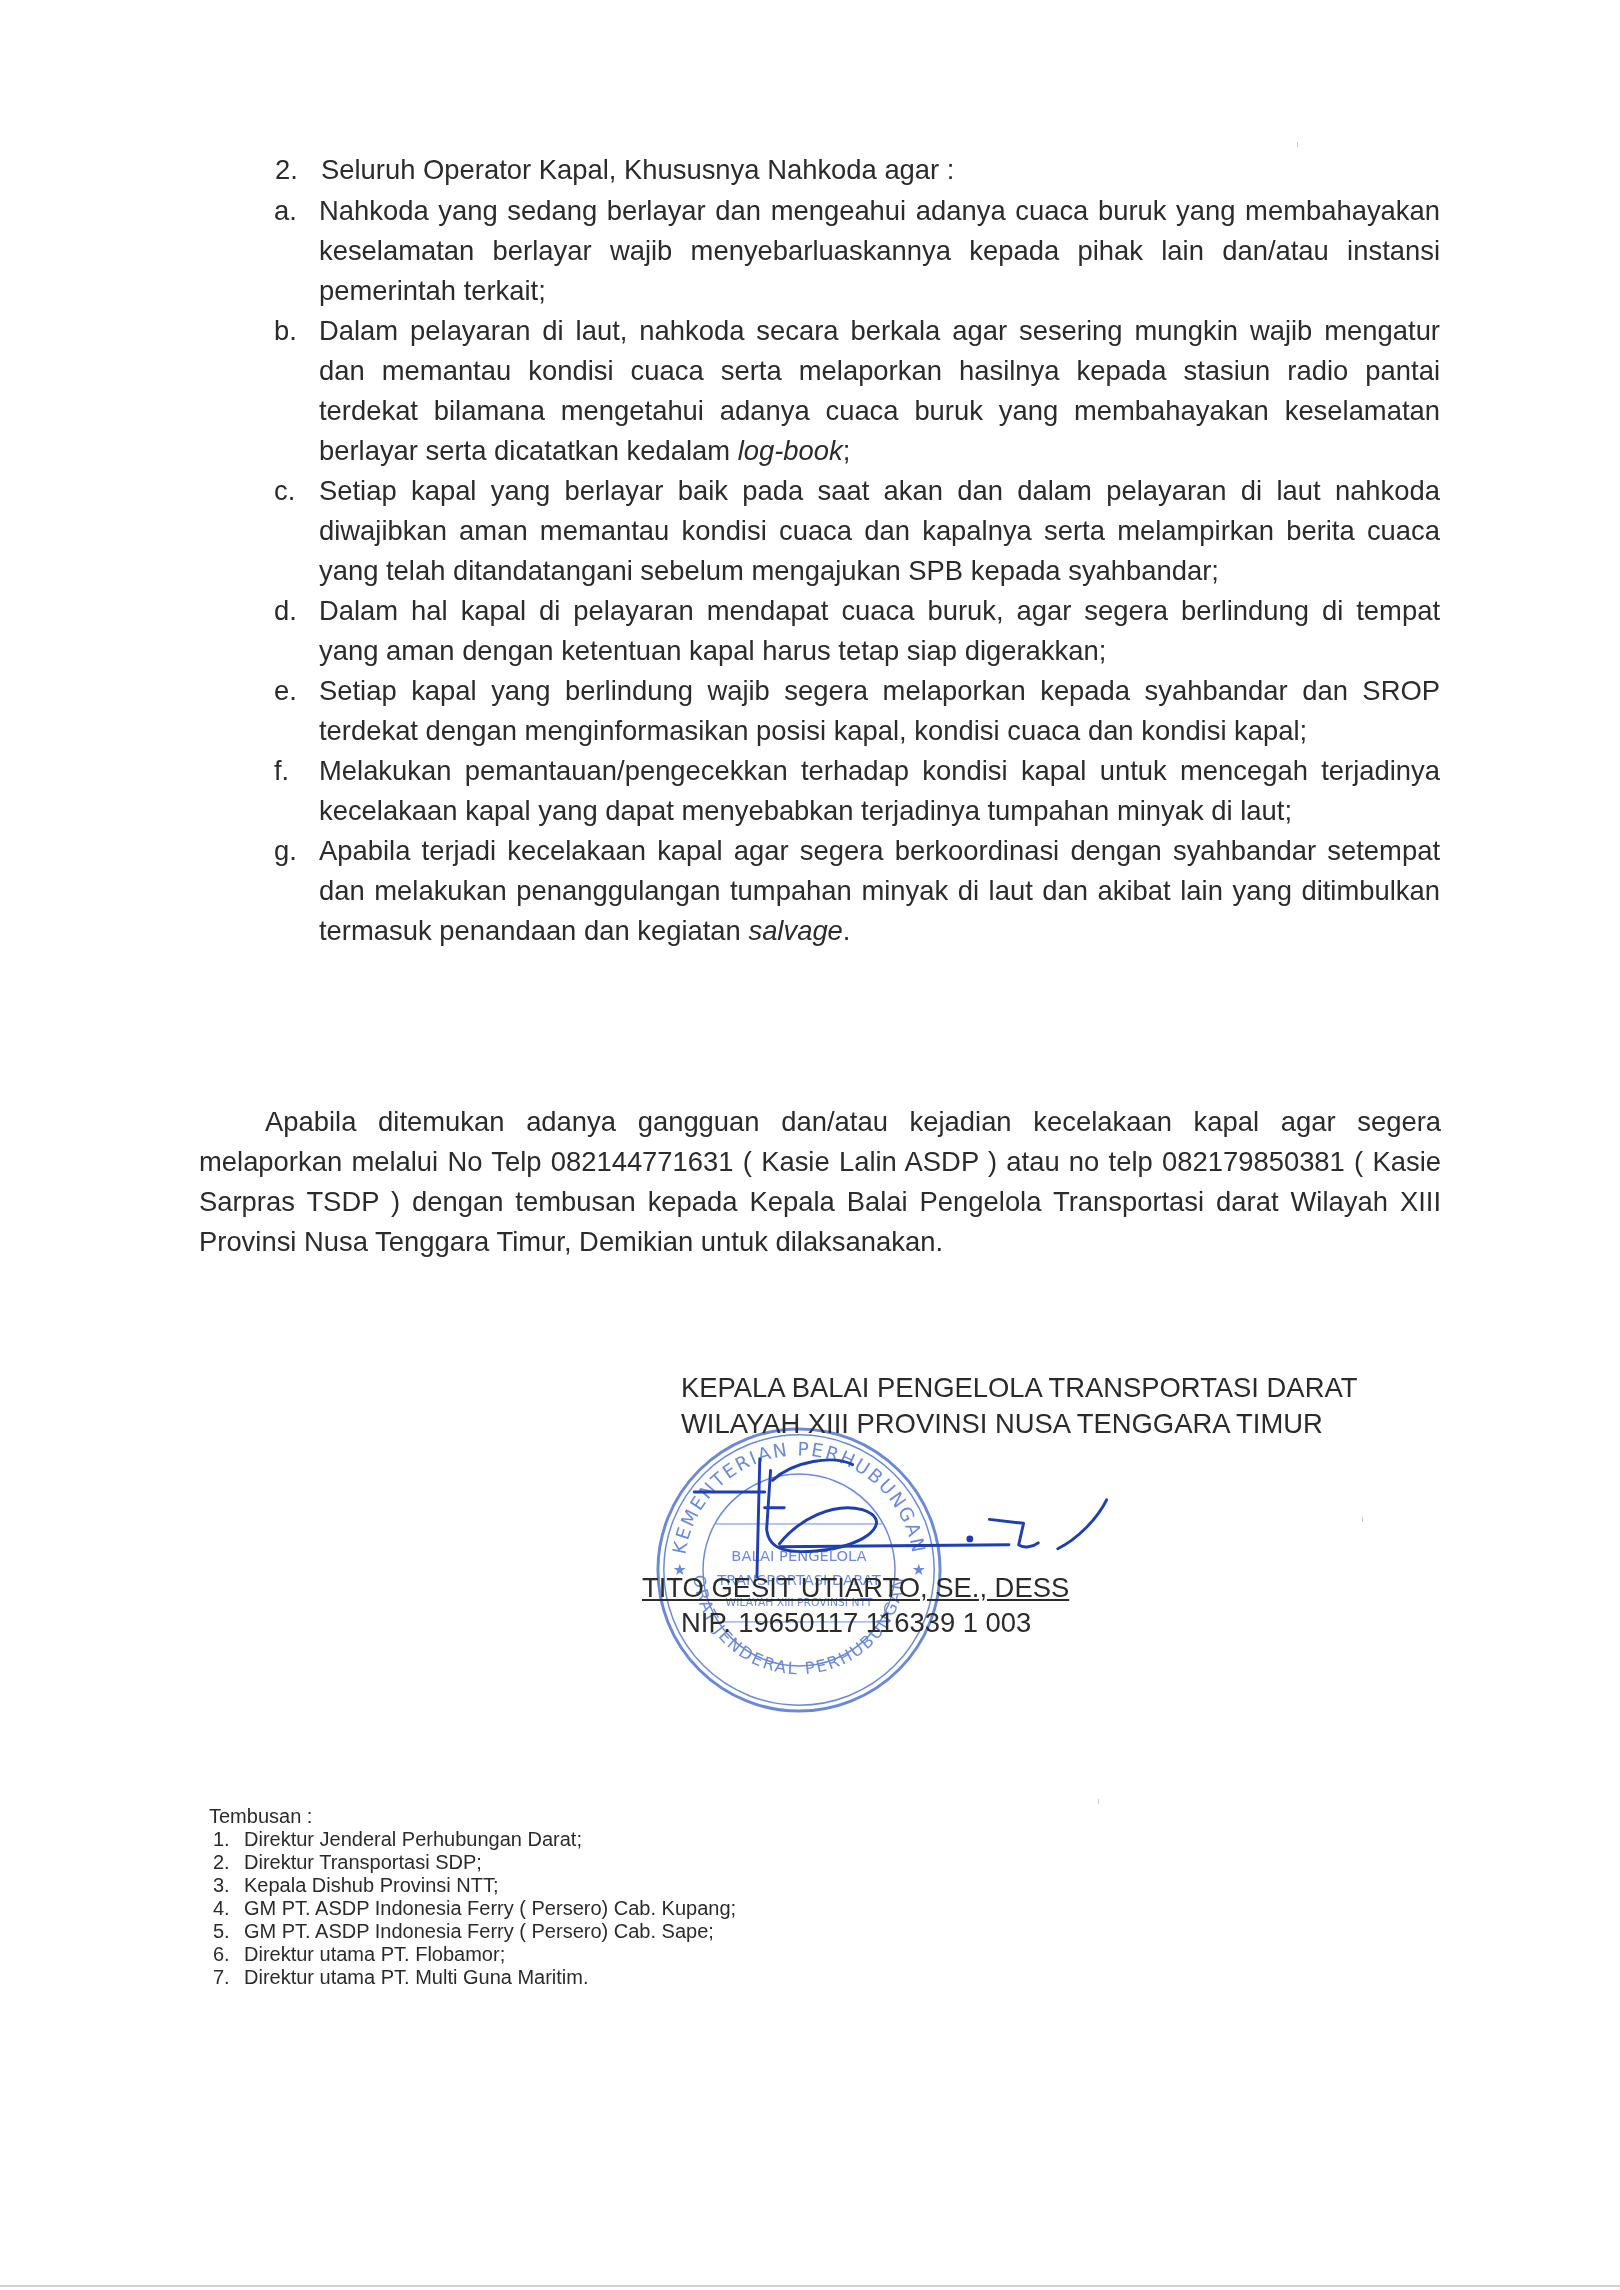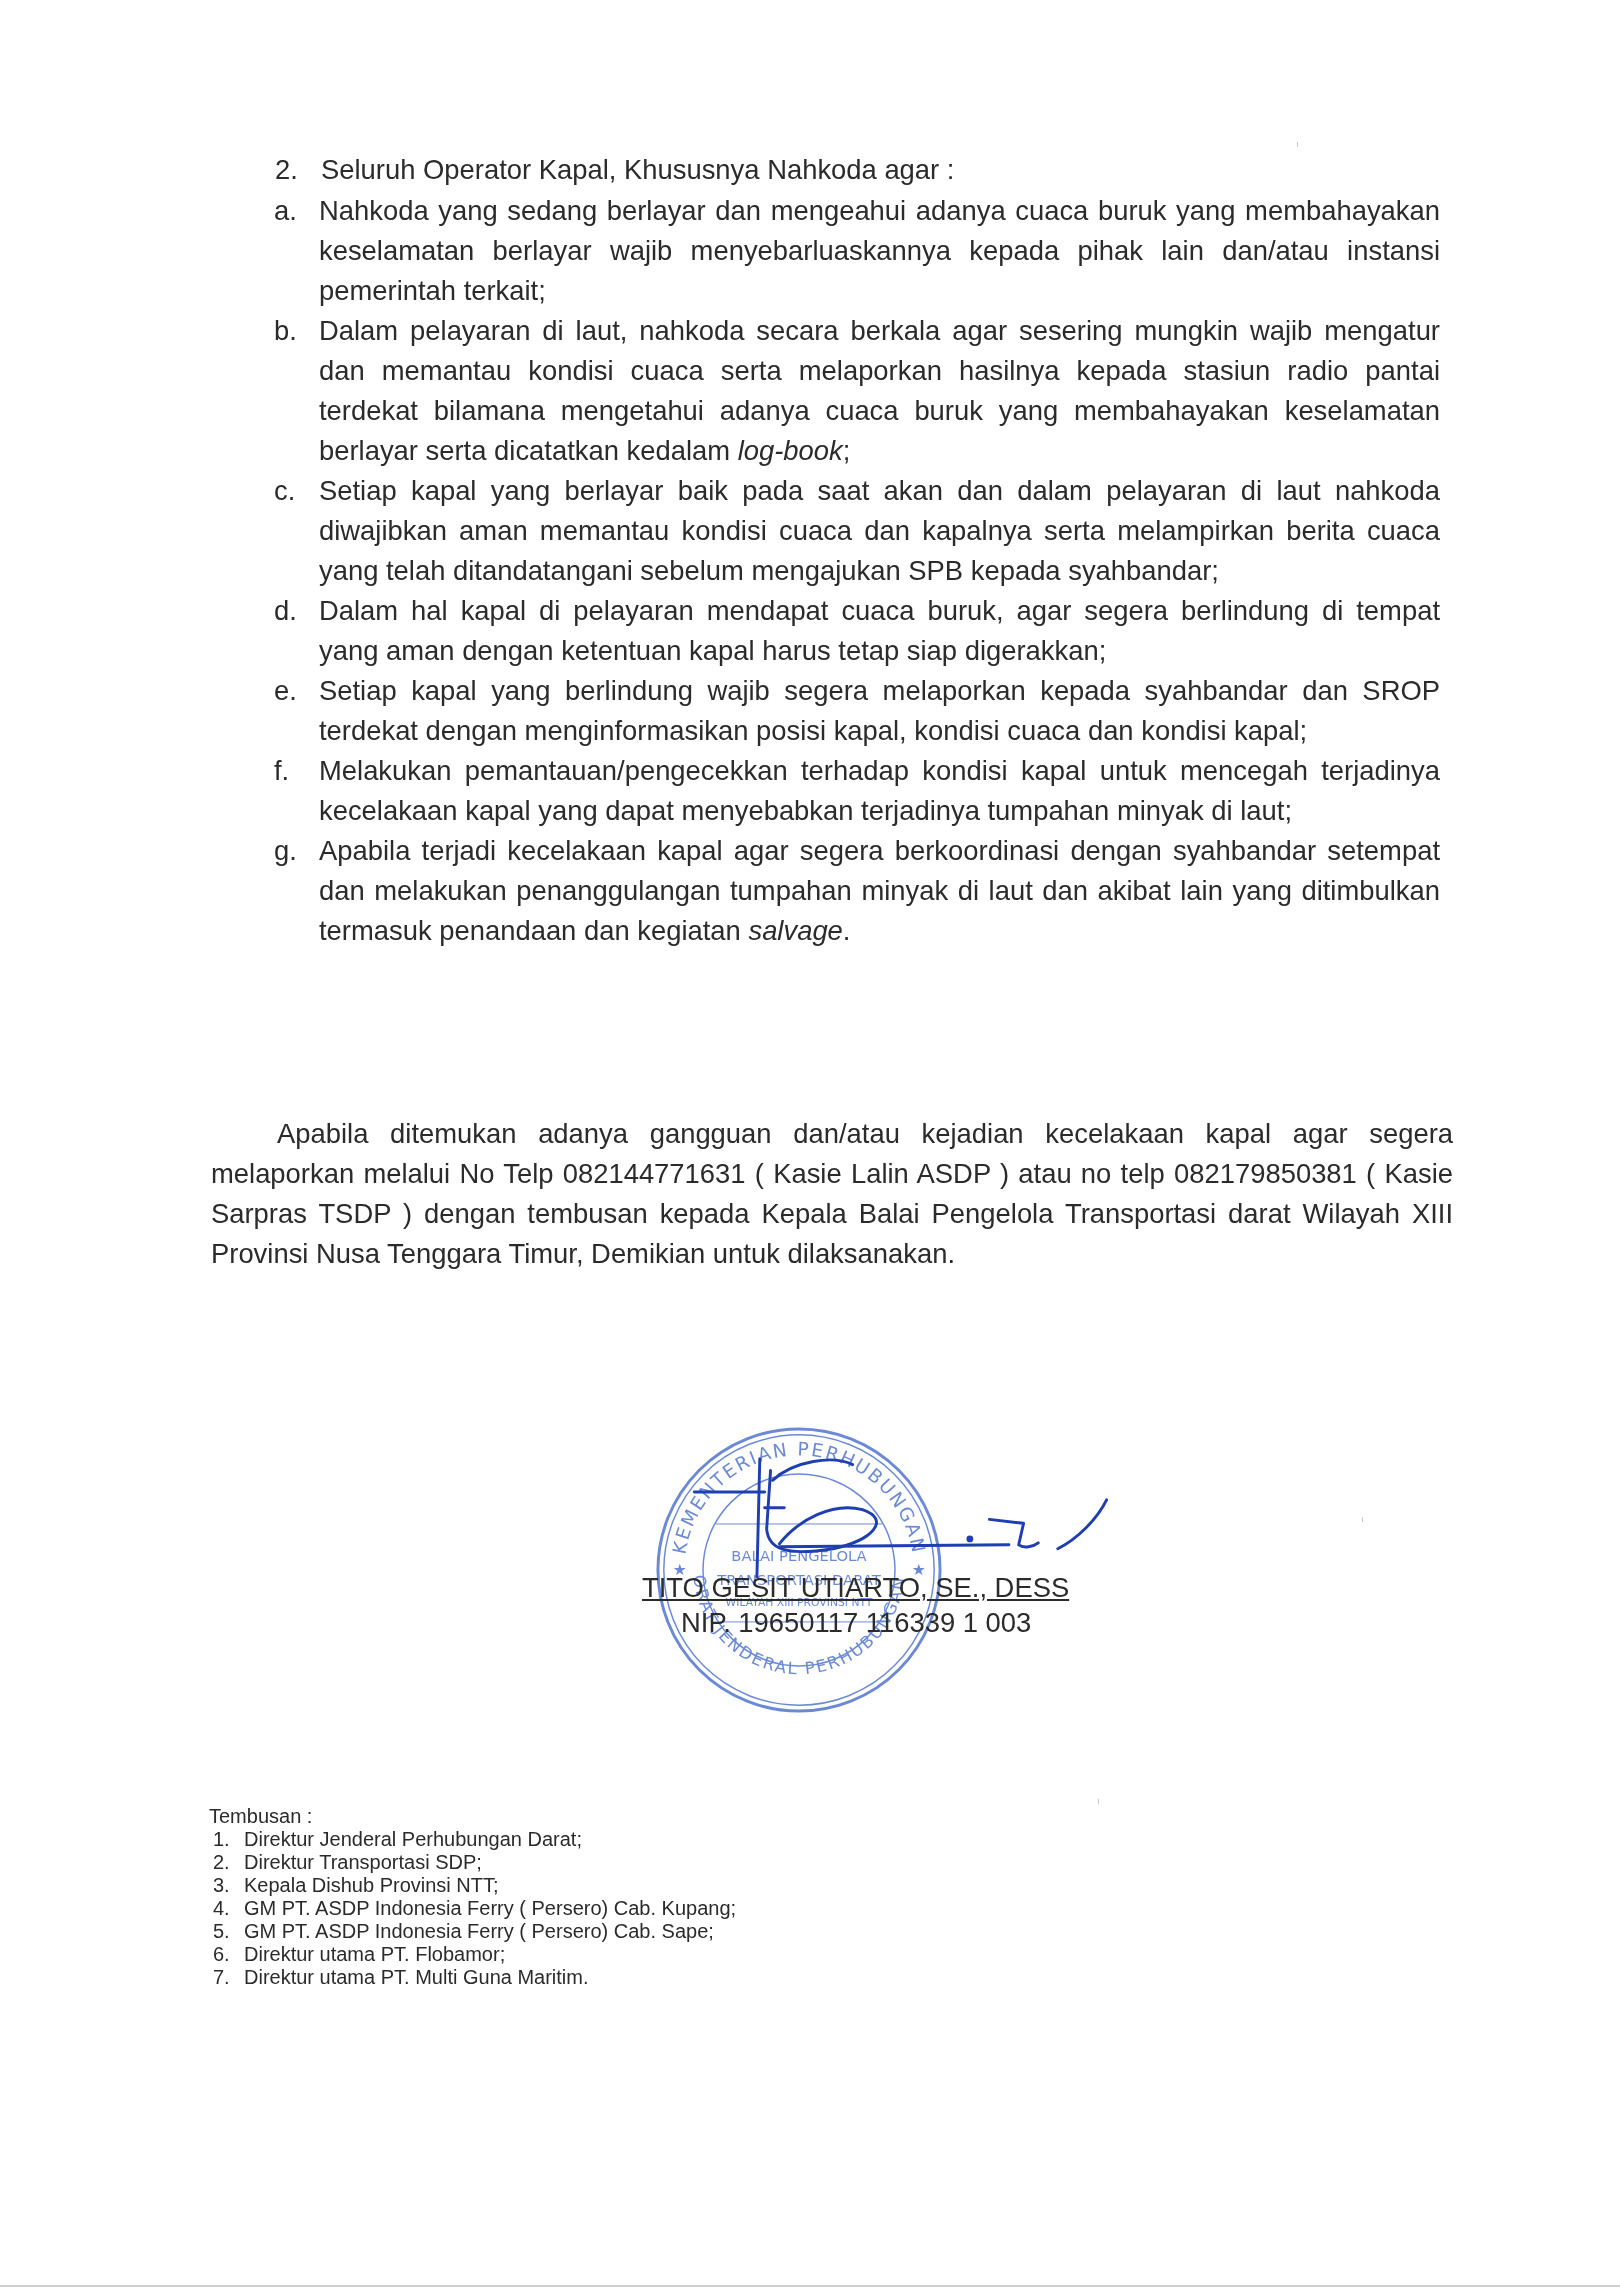--- a/index.html
+++ b/index.html
@@ -75,21 +75,21 @@
     <div class="sub">
       <span class="mk">f.</span>
       <span class="tx">Melakukan pemantauan/pengecekkan terhadap kondisi kapal untuk mencegah terjadinya kecelakaan kapal yang dapat menyebabkan terjadinya tumpahan minyak di laut;</span>
     </div>
     <div class="sub">
       <span class="mk">g.</span>
       <span class="tx"><span>Apabila terjadi kecelakaan kapal agar segera berkoordinasi dengan syahbandar setempat dan melakukan penanggulangan tumpahan minyak di laut dan akibat lain yang ditimbulkan termasuk penandaan dan kegiatan </span><em>salvage</em><span>.</span></span>
     </div>
   </div>
 
-  <p class="closing" style="margin:12px;">Apabila ditemukan adanya gangguan dan/atau kejadian kecelakaan kapal agar segera melaporkan melalui No Telp 082144771631 ( Kasie Lalin ASDP ) atau no telp 082179850381 ( Kasie Sarpras TSDP ) dengan tembusan kepada Kepala Balai Pengelola Transportasi darat Wilayah XIII Provinsi Nusa Tenggara Timur, Demikian untuk dilaksanakan.</p>
+  <p class="closing" style="margin:0;">Apabila ditemukan adanya gangguan dan/atau kejadian kecelakaan kapal agar segera melaporkan melalui No Telp 082144771631 ( Kasie Lalin ASDP ) atau no telp 082179850381 ( Kasie Sarpras TSDP ) dengan tembusan kepada Kepala Balai Pengelola Transportasi darat Wilayah XIII Provinsi Nusa Tenggara Timur, Demikian untuk dilaksanakan.</p>
 
   <svg class="stamp" viewBox="0 0 294 294">
     <defs>
       <path id="ringTop" d="M 30 147 A 117 117 0 0 1 264 147"></path>
       <path id="ringBottom" d="M 40 160 A 108 108 0 0 0 254 160"></path>
     </defs>
     <circle cx="147" cy="147" r="144" fill="none" stroke="#3a62c8" stroke-width="3"></circle>
     <circle cx="147" cy="147" r="138" fill="none" stroke="#3a62c8" stroke-width="1.5"></circle>
     <circle cx="147" cy="147" r="98" fill="none" stroke="#3a62c8" stroke-width="1.5"></circle>
     <text font-family="DejaVu Sans, sans-serif" font-size="19" fill="#3a62c8" letter-spacing="2">
@@ -114,20 +114,24 @@
       <path d="M 86 20 L 82 80 C 84 100 100 108 150 100 C 190 92 210 70 180 60 C 150 52 115 70 95 95"></path>
       <path d="M 88 30 C 110 10 150 4 170 14"></path>
       <path d="M 80 58 L 100 58"></path>
       <path d="M 95 98 L 330 96"></path>
       <path d="M 310 70 L 345 74 L 340 96 C 345 100 355 98 360 94"></path>
       <path d="M 380 100 C 400 90 420 70 430 50"></path>
       <circle cx="290" cy="90" r="2" fill="#1f3fb0"></circle>
     </g>
   </svg>
 
+  <div class="sig-block">
+    <div>KEPALA BALAI PENGELOLA TRANSPORTASI DARAT</div>
+    <div>WILAYAH XIII PROVINSI NUSA TENGGARA TIMUR</div>
+  </div>
   <div class="sig-name">TITO GESIT UTIARTO, SE., DESS</div>
   <div class="sig-nip">NIP. 19650117 116339 1 003</div>
 
   <div class="cc">
     <div>Tembusan :</div>
     <ul class="cc-list">
       <li>
           <span class="n">1.</span>
           <span>Direktur Jenderal Perhubungan Darat;</span>
         </li>

